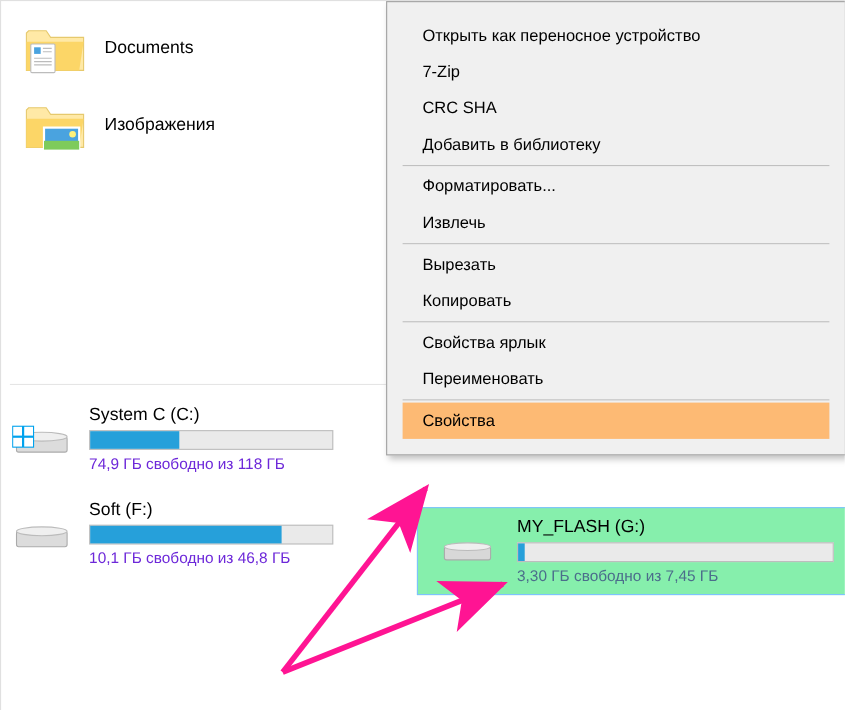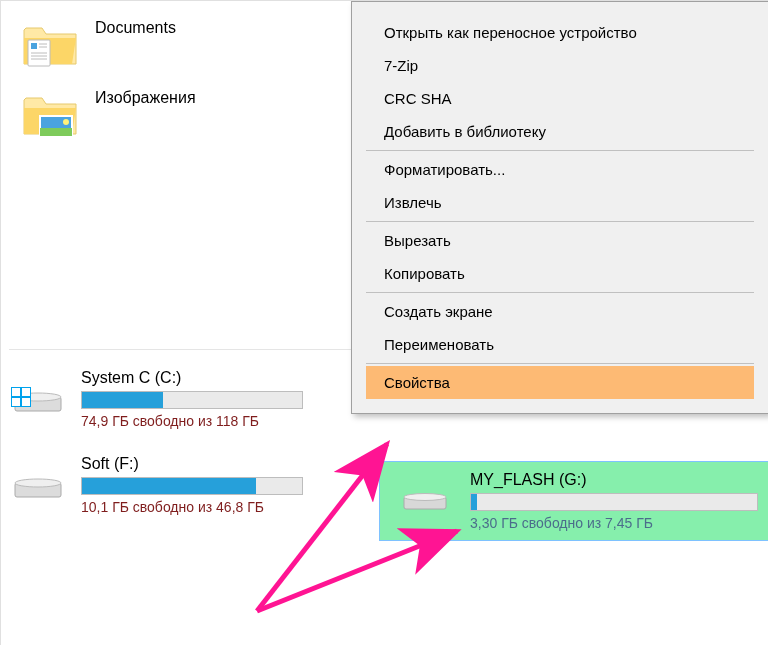--- a/index.html
+++ b/index.html
@@ -1,33 +1,33 @@
 <!DOCTYPE html>
 <html><head>
 <meta charset="utf-8">
 <style>
   html,body{margin:0;padding:0;background:#fff;font-family:"Segoe UI",Tahoma,sans-serif;font-size:14px;color:#000}
   #root{position:relative;width:768px;height:645px;background:#fff;border:1px solid #e0e0e0;overflow:hidden}
   
   .folders{position:absolute;left:8px;top:8px;width:340px}
-  .folder-row{display:flex;padding:10px 12px}
+  .folder-row{display:flex;align-items:center;padding:10px 12px}
   .folder-icon{width:60px;height:50px;margin-right:14px;display:flex;align-items:center;justify-content:center}
   .folder-label{font-size:16px}
   
   
   .hsep{position:absolute;left:8px;top:348px;width:350px;height:1px;background:#e5e5e5}
   
   .drives{position:absolute;left:8px;top:360px;width:750px}
   .drive-row{position:absolute;display:flex;align-items:center}
   .drive-icon{width:58px;height:44px;margin-right:14px;display:flex;align-items:center;justify-content:center}
   .drive-body{display:flex;flex-direction:column}
   .drive-title{font-size:16px;margin-bottom:4px}
   .drive-bar{width:220px;height:16px;background:#eaeaea;border:1px solid #bdbdbd;margin-bottom:4px;position:relative}
   .drive-bar .fill{position:absolute;left:0;top:0;bottom:0;background:#26a0da}
-  .drive-free{font-size:14px;color:#7f1d1d}
+  .drive-free{font-size:14px;color:#6d28d9}
   
   .drive-flash{position:absolute;left:378px;top:460px;width:395px;height:78px;background:#86efac;border:1px solid #7ec2ff;display:flex;align-items:center}
   .drive-flash .drive-icon{width:58px;height:44px;margin:0 16px}
   .drive-flash .drive-body .drive-bar{width:286px}
   .drive-flash .drive-free{color:#4b6d8b}
   
   .ctxmenu{position:absolute;right:0;top:0;width:388px;background:#f0f0f0;border:1px solid #a0a0a0;box-shadow:3px 3px 6px rgba(0,0,0,.25);padding:14px}
   .ctx-item{padding:8px 18px;font-size:15px;white-space:nowrap}
   .ctx-item.highlight{background:#fdba74}
   .ctx-sep{height:1px;margin:2px 0;background:#c0c0c0}
@@ -134,21 +134,21 @@
       <div class="ctx-item">7-Zip</div>
       <div class="ctx-item">CRC SHA</div>
       <div class="ctx-item">Добавить в библиотеку</div>
       <div class="ctx-sep"></div>
       <div class="ctx-item">Форматировать...</div>
       <div class="ctx-item">Извлечь</div>
       <div class="ctx-sep"></div>
       <div class="ctx-item">Вырезать</div>
       <div class="ctx-item">Копировать</div>
       <div class="ctx-sep"></div>
-      <div class="ctx-item">Создать экране</div>
+      <div class="ctx-item">Свойства ярлык</div>
       <div class="ctx-item">Переименовать</div>
       <div class="ctx-sep"></div>
       <div class="ctx-item highlight">Свойства</div>
     </div>
 
   <svg class="arrows" width="768" height="645">
     <defs>
       <marker id="ah" markerWidth="14" markerHeight="14" refX="11" refY="5" orient="auto">
         <path d="M0,0 L12,5 L0,10 L3,5 Z" fill="#ff1493"></path>
       </marker>

